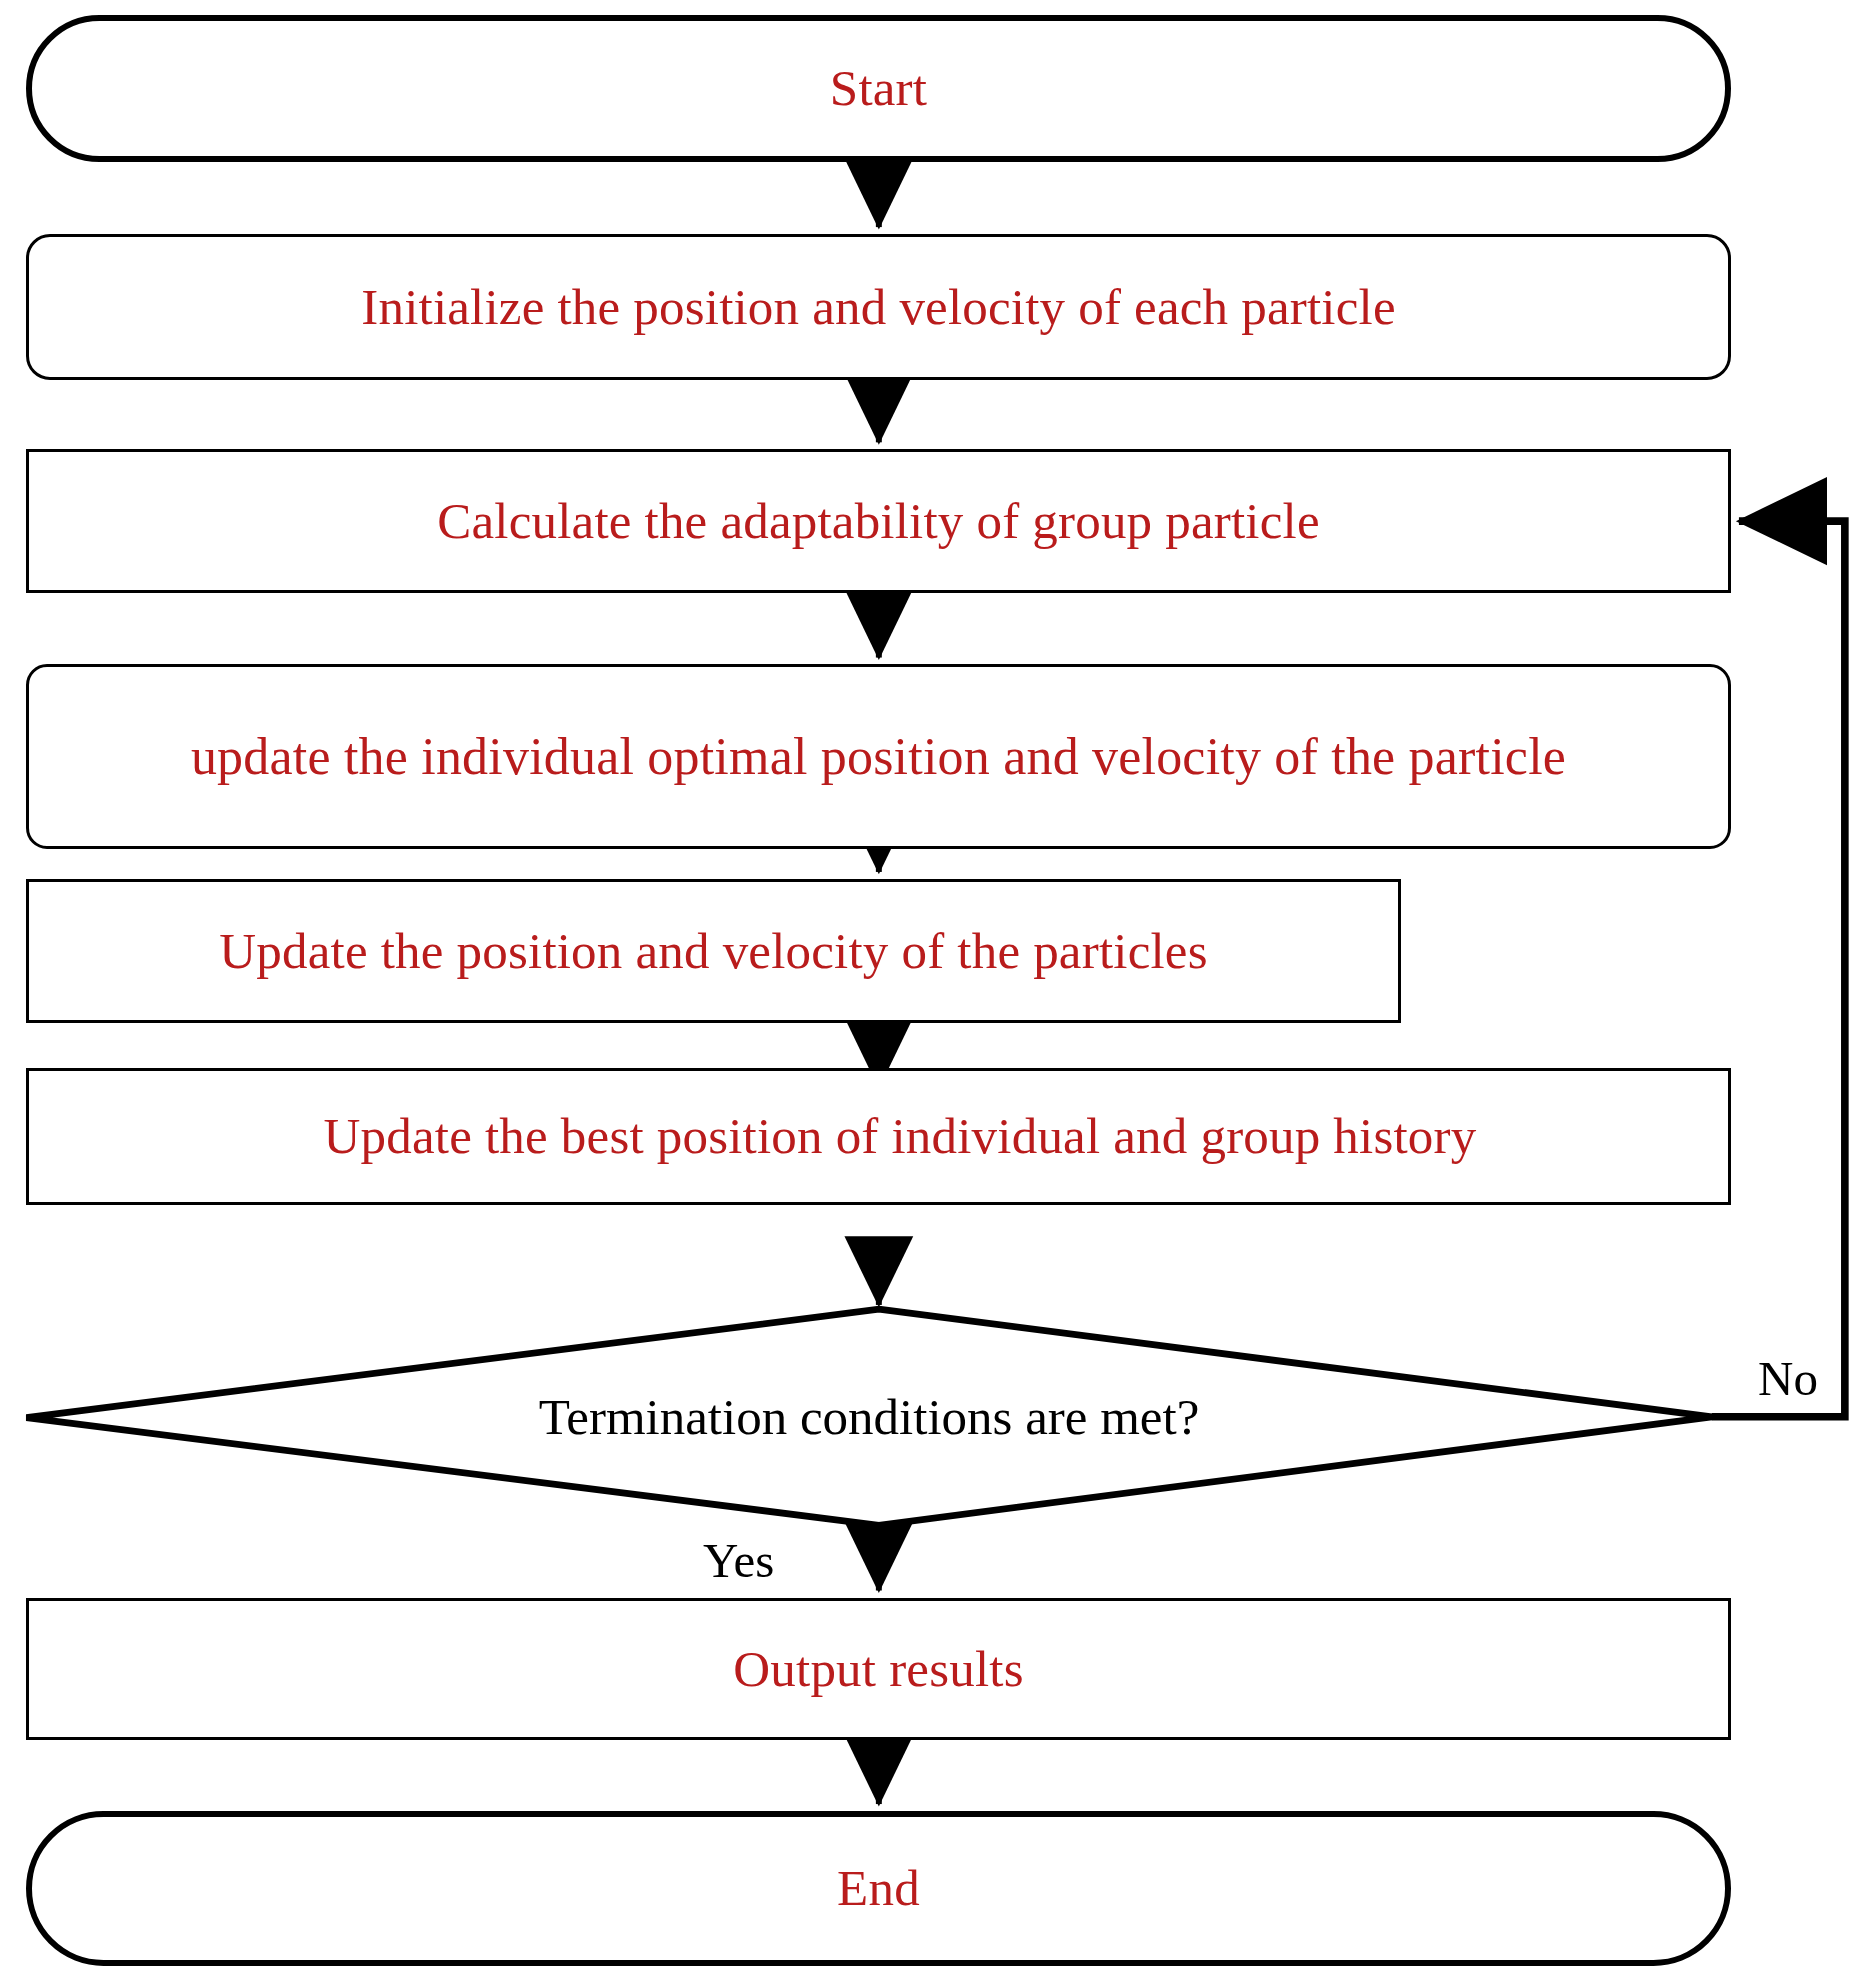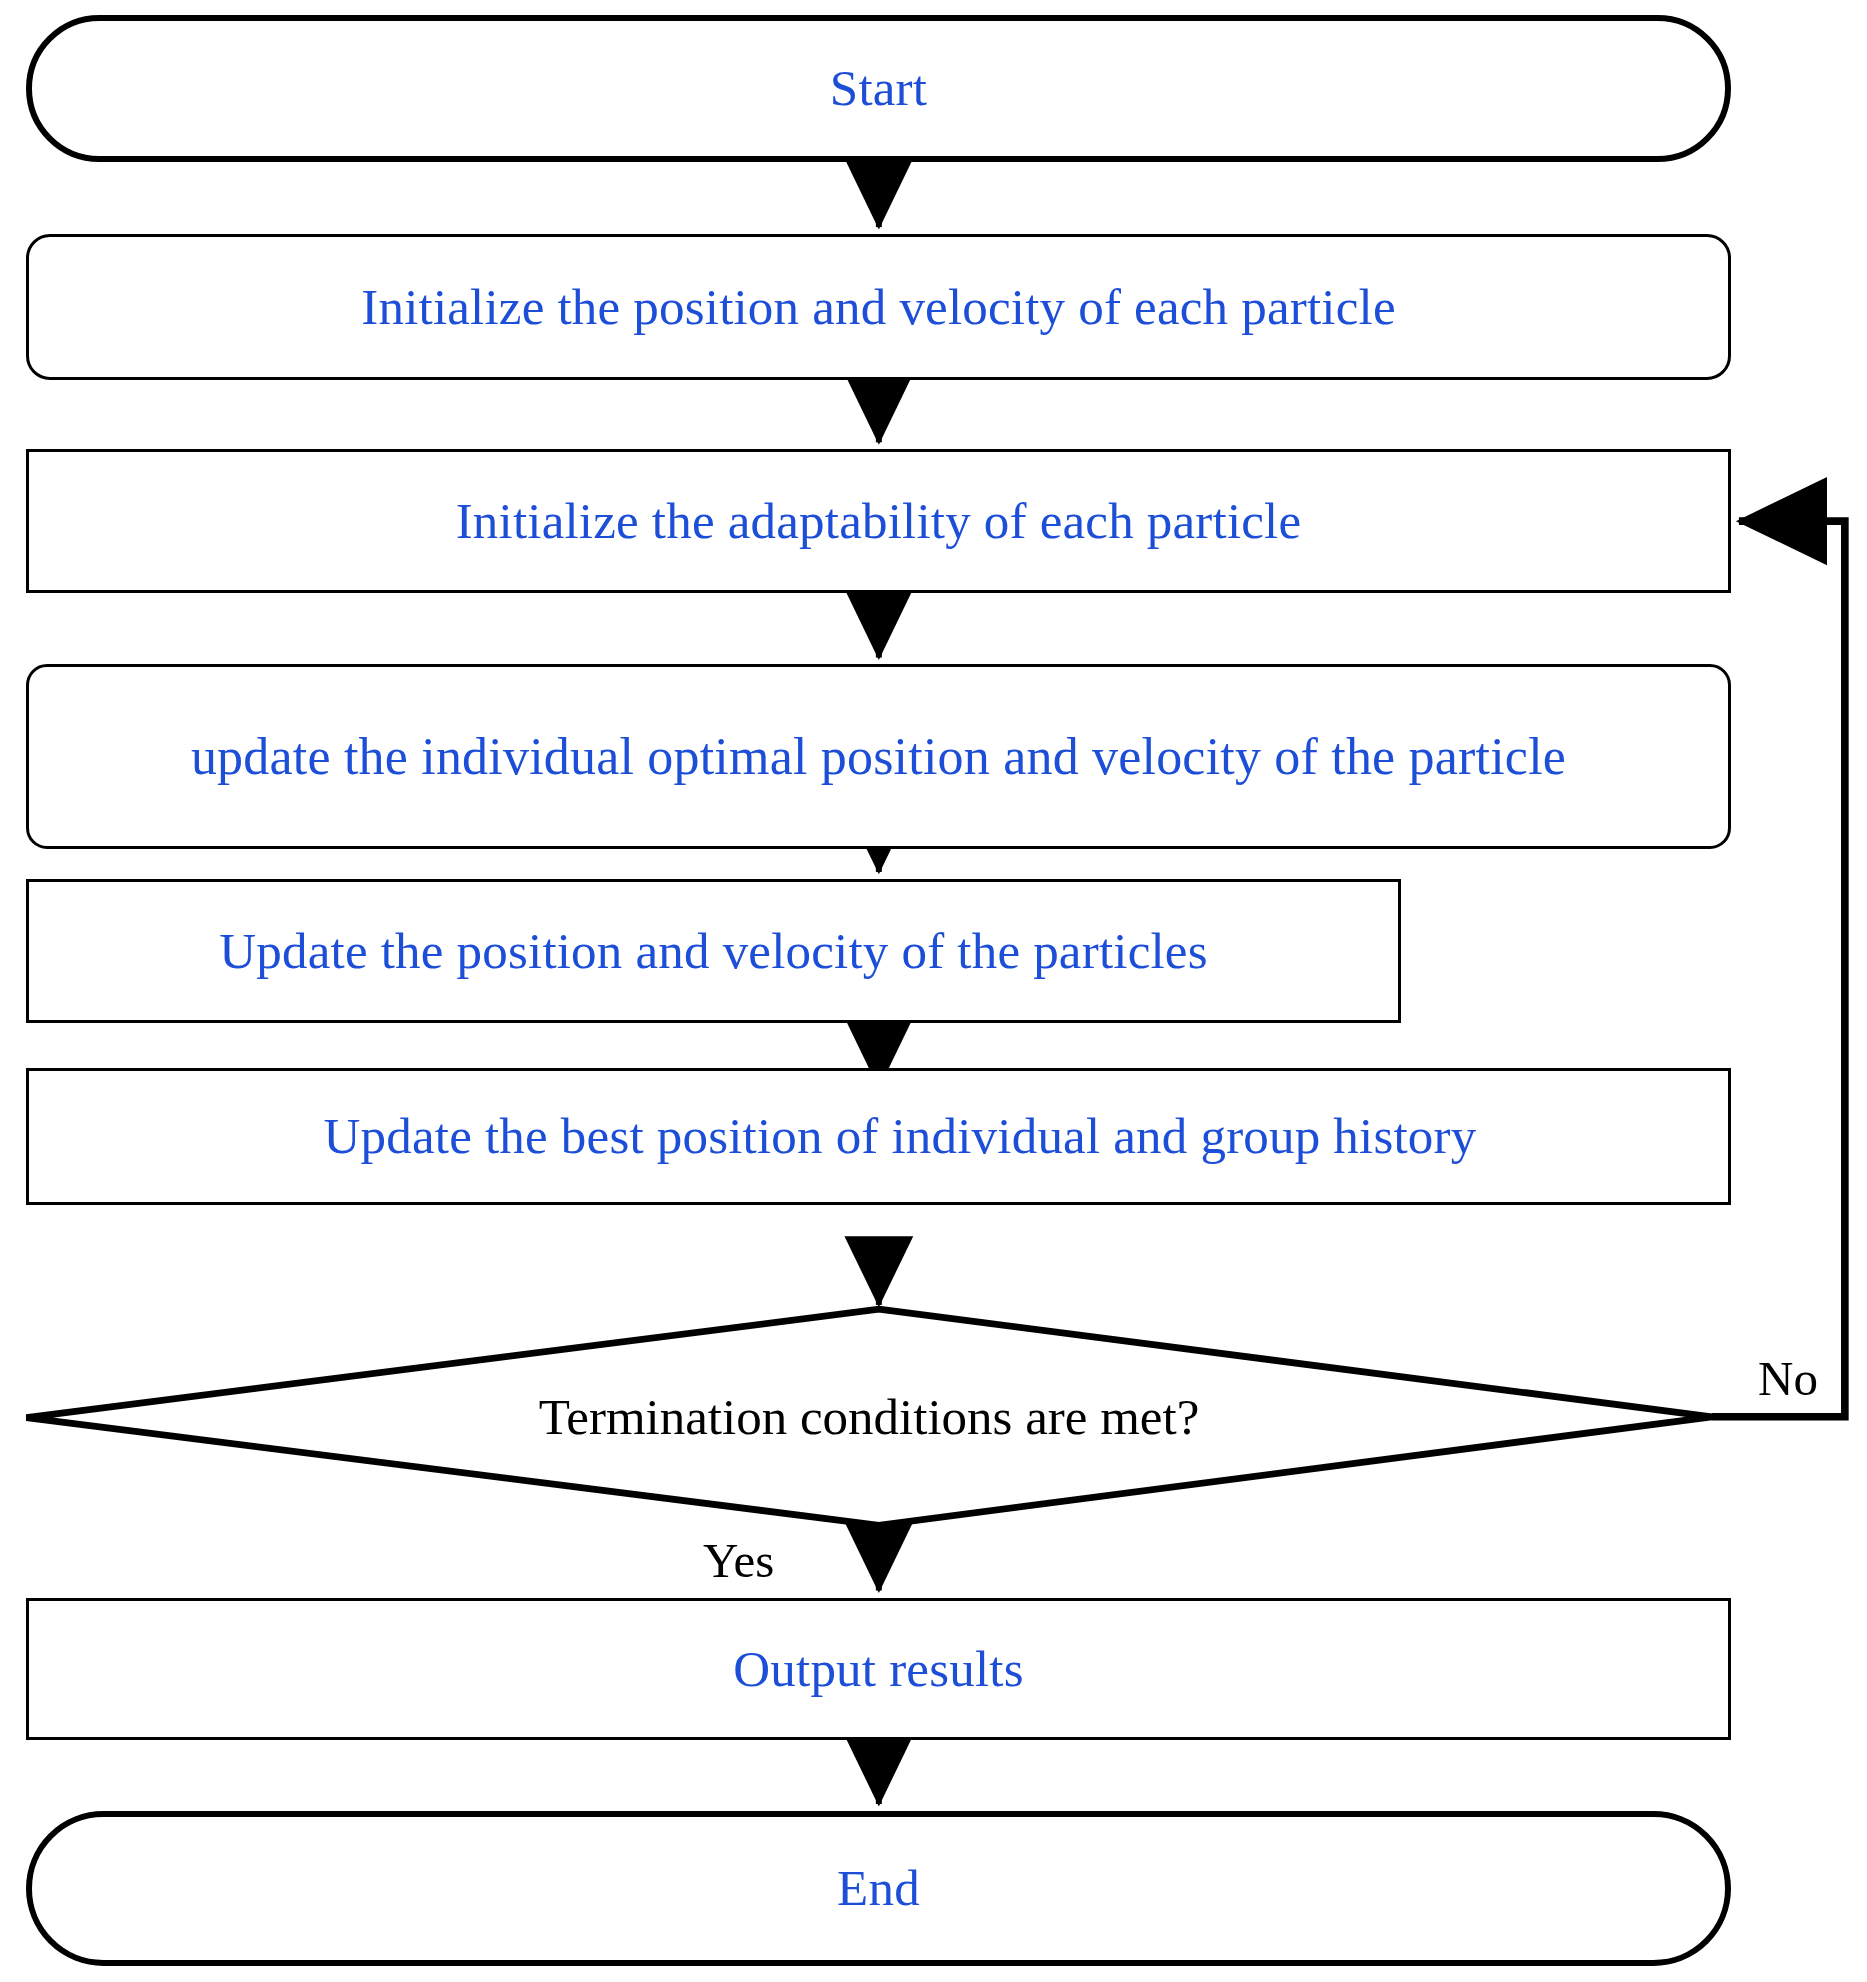--- a/index.html
+++ b/index.html
@@ -14,21 +14,21 @@
     background: #ffffff;
     overflow: hidden;
     font-family: "Liberation Serif", "DejaVu Serif", serif;
   }
   .node {
     position: absolute;
     box-sizing: border-box;
     display: flex;
     align-items: center;
     justify-content: center;
-    color: #1d4ed8;
+    color: #b91c1c;
     background: #ffffff;
   }
   .terminal {
     border: 6px solid #000000;
     border-radius: 97px;
   }
   .process {
     border: 3.4px solid #000000;
   }
   .node-label {
@@ -112,21 +112,21 @@
 
   <div class="node terminal" style="left:26px; top:15.3px; width:1705px; height:147px;">
     <span class="node-label">Start</span>
   </div>
 
   <div class="node process" style="left:26px; top:234px; width:1705px; height:146px;border-radius:24px;">
     <span class="node-label">Initialize the position and velocity of each particle</span>
   </div>
 
   <div class="node process" style="left:26px; top:449px; width:1705px; height:144px;">
-    <span class="node-label">Initialize the adaptability of each particle</span>
+    <span class="node-label">Calculate the adaptability of group particle</span>
   </div>
 
   <div class="node process" style="left:26px; top:664px; width:1705px; height:185px;border-radius:21px;">
     <span class="node-label wide">update the individual optimal position and velocity of the particle</span>
   </div>
 
   <div class="node process" style="left:26px; top:879px; width:1375px; height:144px;">
     <span class="node-label">Update the position and velocity of the particles</span>
   </div>
 

